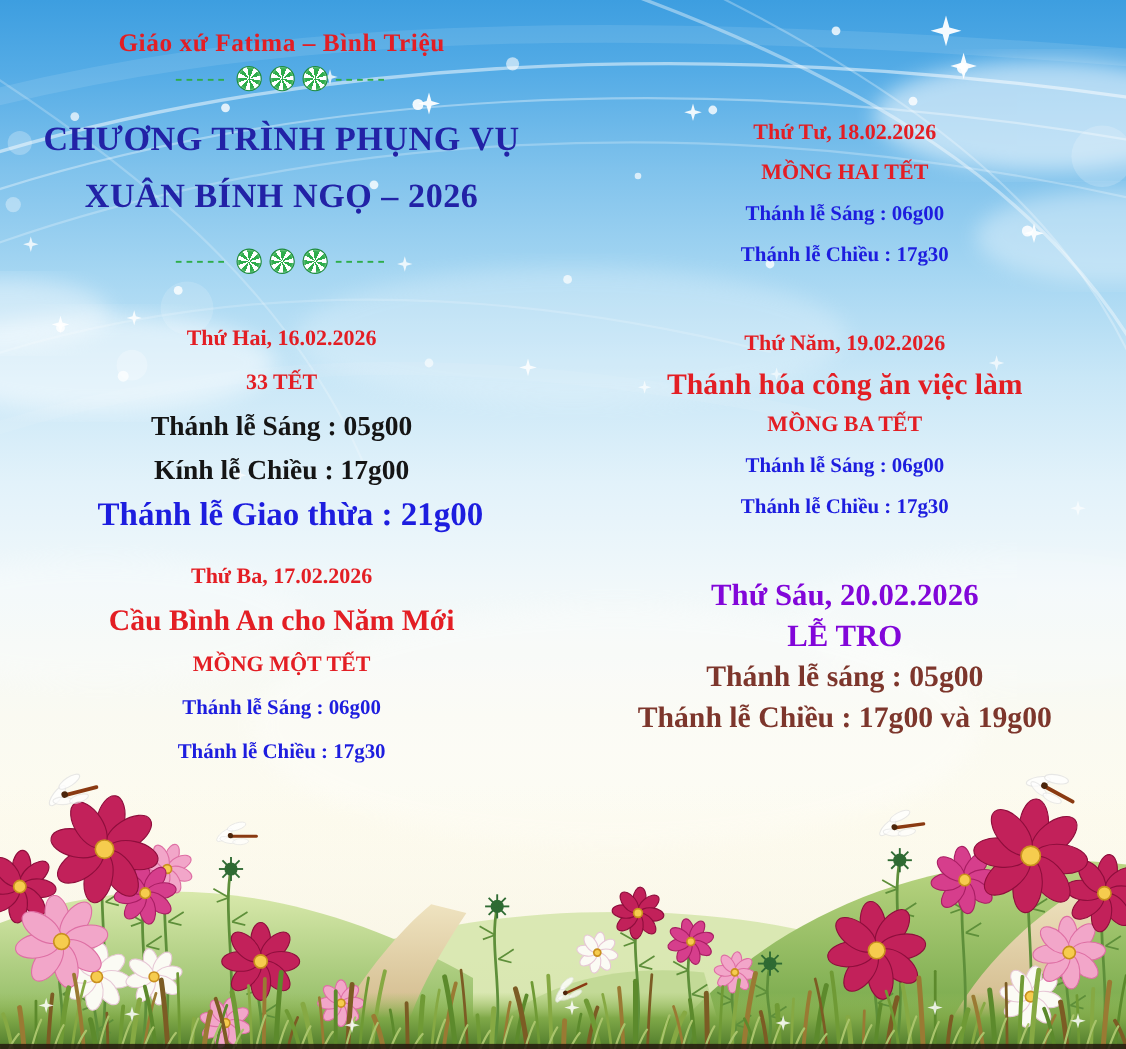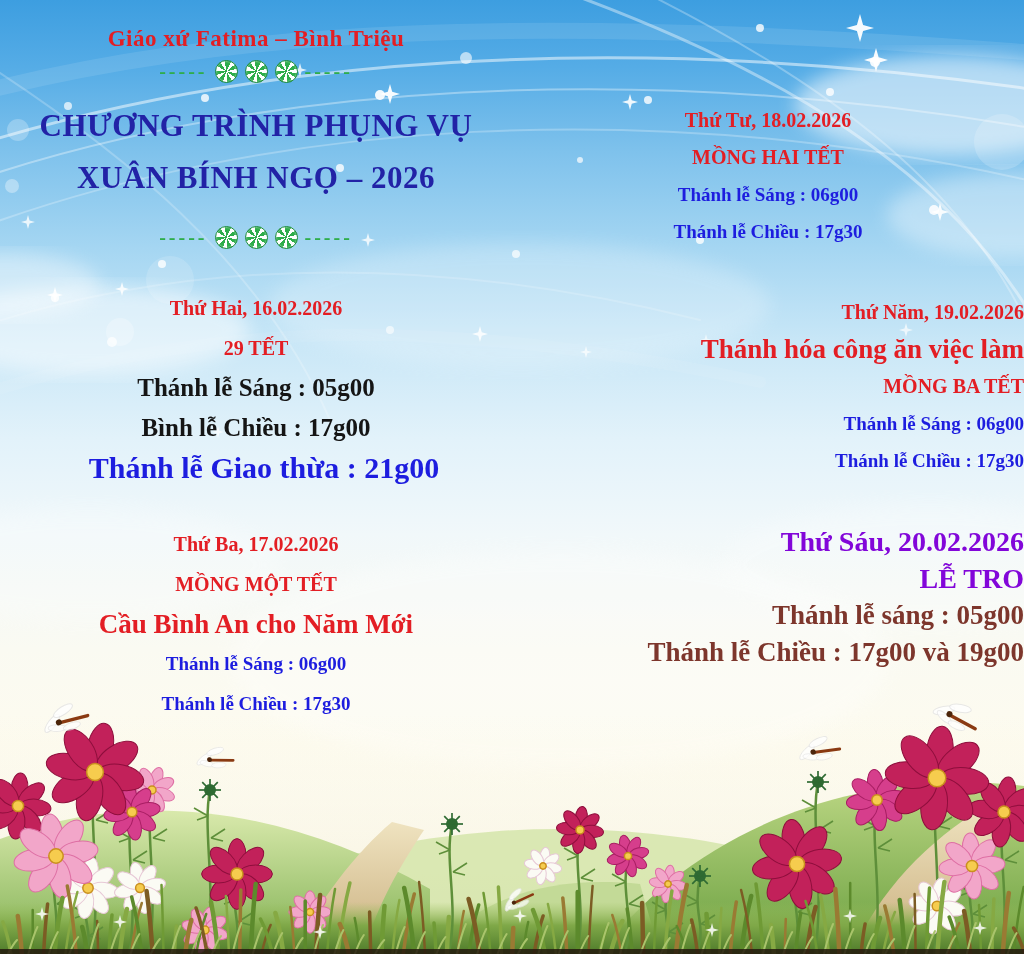--- a/index.html
+++ b/index.html
@@ -23,22 +23,22 @@
   .pinwheel{width:21px;height:21px;border-radius:50%;display:inline-block;
     background:repeating-conic-gradient(#2EAD4B 0deg 25deg,#ffffff 25deg 50deg);
     border:1.5px solid #1E8C3B;box-shadow:inset 0 0 2px rgba(255,255,255,.8);}
   .title1{top:108px;left:0;font-size:31px;color:#2222A6;letter-spacing:.5px;}
   .title2{top:160px;left:0;font-size:31px;color:#2222A6;letter-spacing:.5px;}
   .column{position:absolute;width:512px;text-align:center;}
   .col-left{left:0;top:288px;}
   .col-right{left:512px;top:102px;}
   .col-left .line{line-height:40px;}
   .col-right .line{line-height:37px;}
-  .col-left .event-block + .event-block{margin-top:36px;}
-  .col-right .event-block + .event-block{margin-top:44px;text-align:right;}
+  .col-left .event-block + .event-block{margin-top:16px;}
+  .col-right .event-block + .event-block{margin-top:44px;}
   .line{white-space:nowrap;}
   .red-lg{font-size:20px;color:#E31E24;}
   .red-md{font-size:27px;color:#E31E24;}
   .black-md{font-size:25px;color:#151515;}
   .blue-xl{font-size:30px;color:#1D1DDF;padding-left:16px;}
   .blue-lg{font-size:19px;color:#1D1DDF;}
   .purple-lg{font-size:28px;color:#8206D9;}
   .maroon-md{font-size:27px;color:#7D362C;}
 </style>
 </head>
@@ -129,29 +129,29 @@
       <span>-----</span>
       <span class="pinwheel"></span>
       <span class="pinwheel"></span>
       <span class="pinwheel"></span>
       <span>-----</span>
     </div>
 
     <div class="column col-left">
         <div class="event-block">
           <div class="line red-lg">Thứ Hai, 16.02.2026</div>
-          <div class="line red-lg">29 TẾT</div>
+          <div class="line red-lg">33 TẾT</div>
           <div class="line black-md">Thánh lễ Sáng : 05g00</div>
-          <div class="line black-md">Bình lễ Chiều : 17g00</div>
+          <div class="line black-md">Kính lễ Chiều : 17g00</div>
           <div class="line blue-xl">Thánh lễ Giao thừa : 21g00</div>
         </div>
         <div class="event-block">
           <div class="line red-lg">Thứ Ba, 17.02.2026</div>
+          <div class="line red-md">Cầu Bình An cho Năm Mới</div>
           <div class="line red-lg">MỒNG MỘT TẾT</div>
-          <div class="line red-md">Cầu Bình An cho Năm Mới</div>
           <div class="line blue-lg">Thánh lễ Sáng : 06g00</div>
           <div class="line blue-lg">Thánh lễ Chiều : 17g30</div>
         </div>
       </div>
     <div class="column col-right">
         <div class="event-block">
           <div class="line red-lg">Thứ Tư, 18.02.2026</div>
           <div class="line red-lg">MỒNG HAI TẾT</div>
           <div class="line blue-lg">Thánh lễ Sáng : 06g00</div>
           <div class="line blue-lg">Thánh lễ Chiều : 17g30</div>

